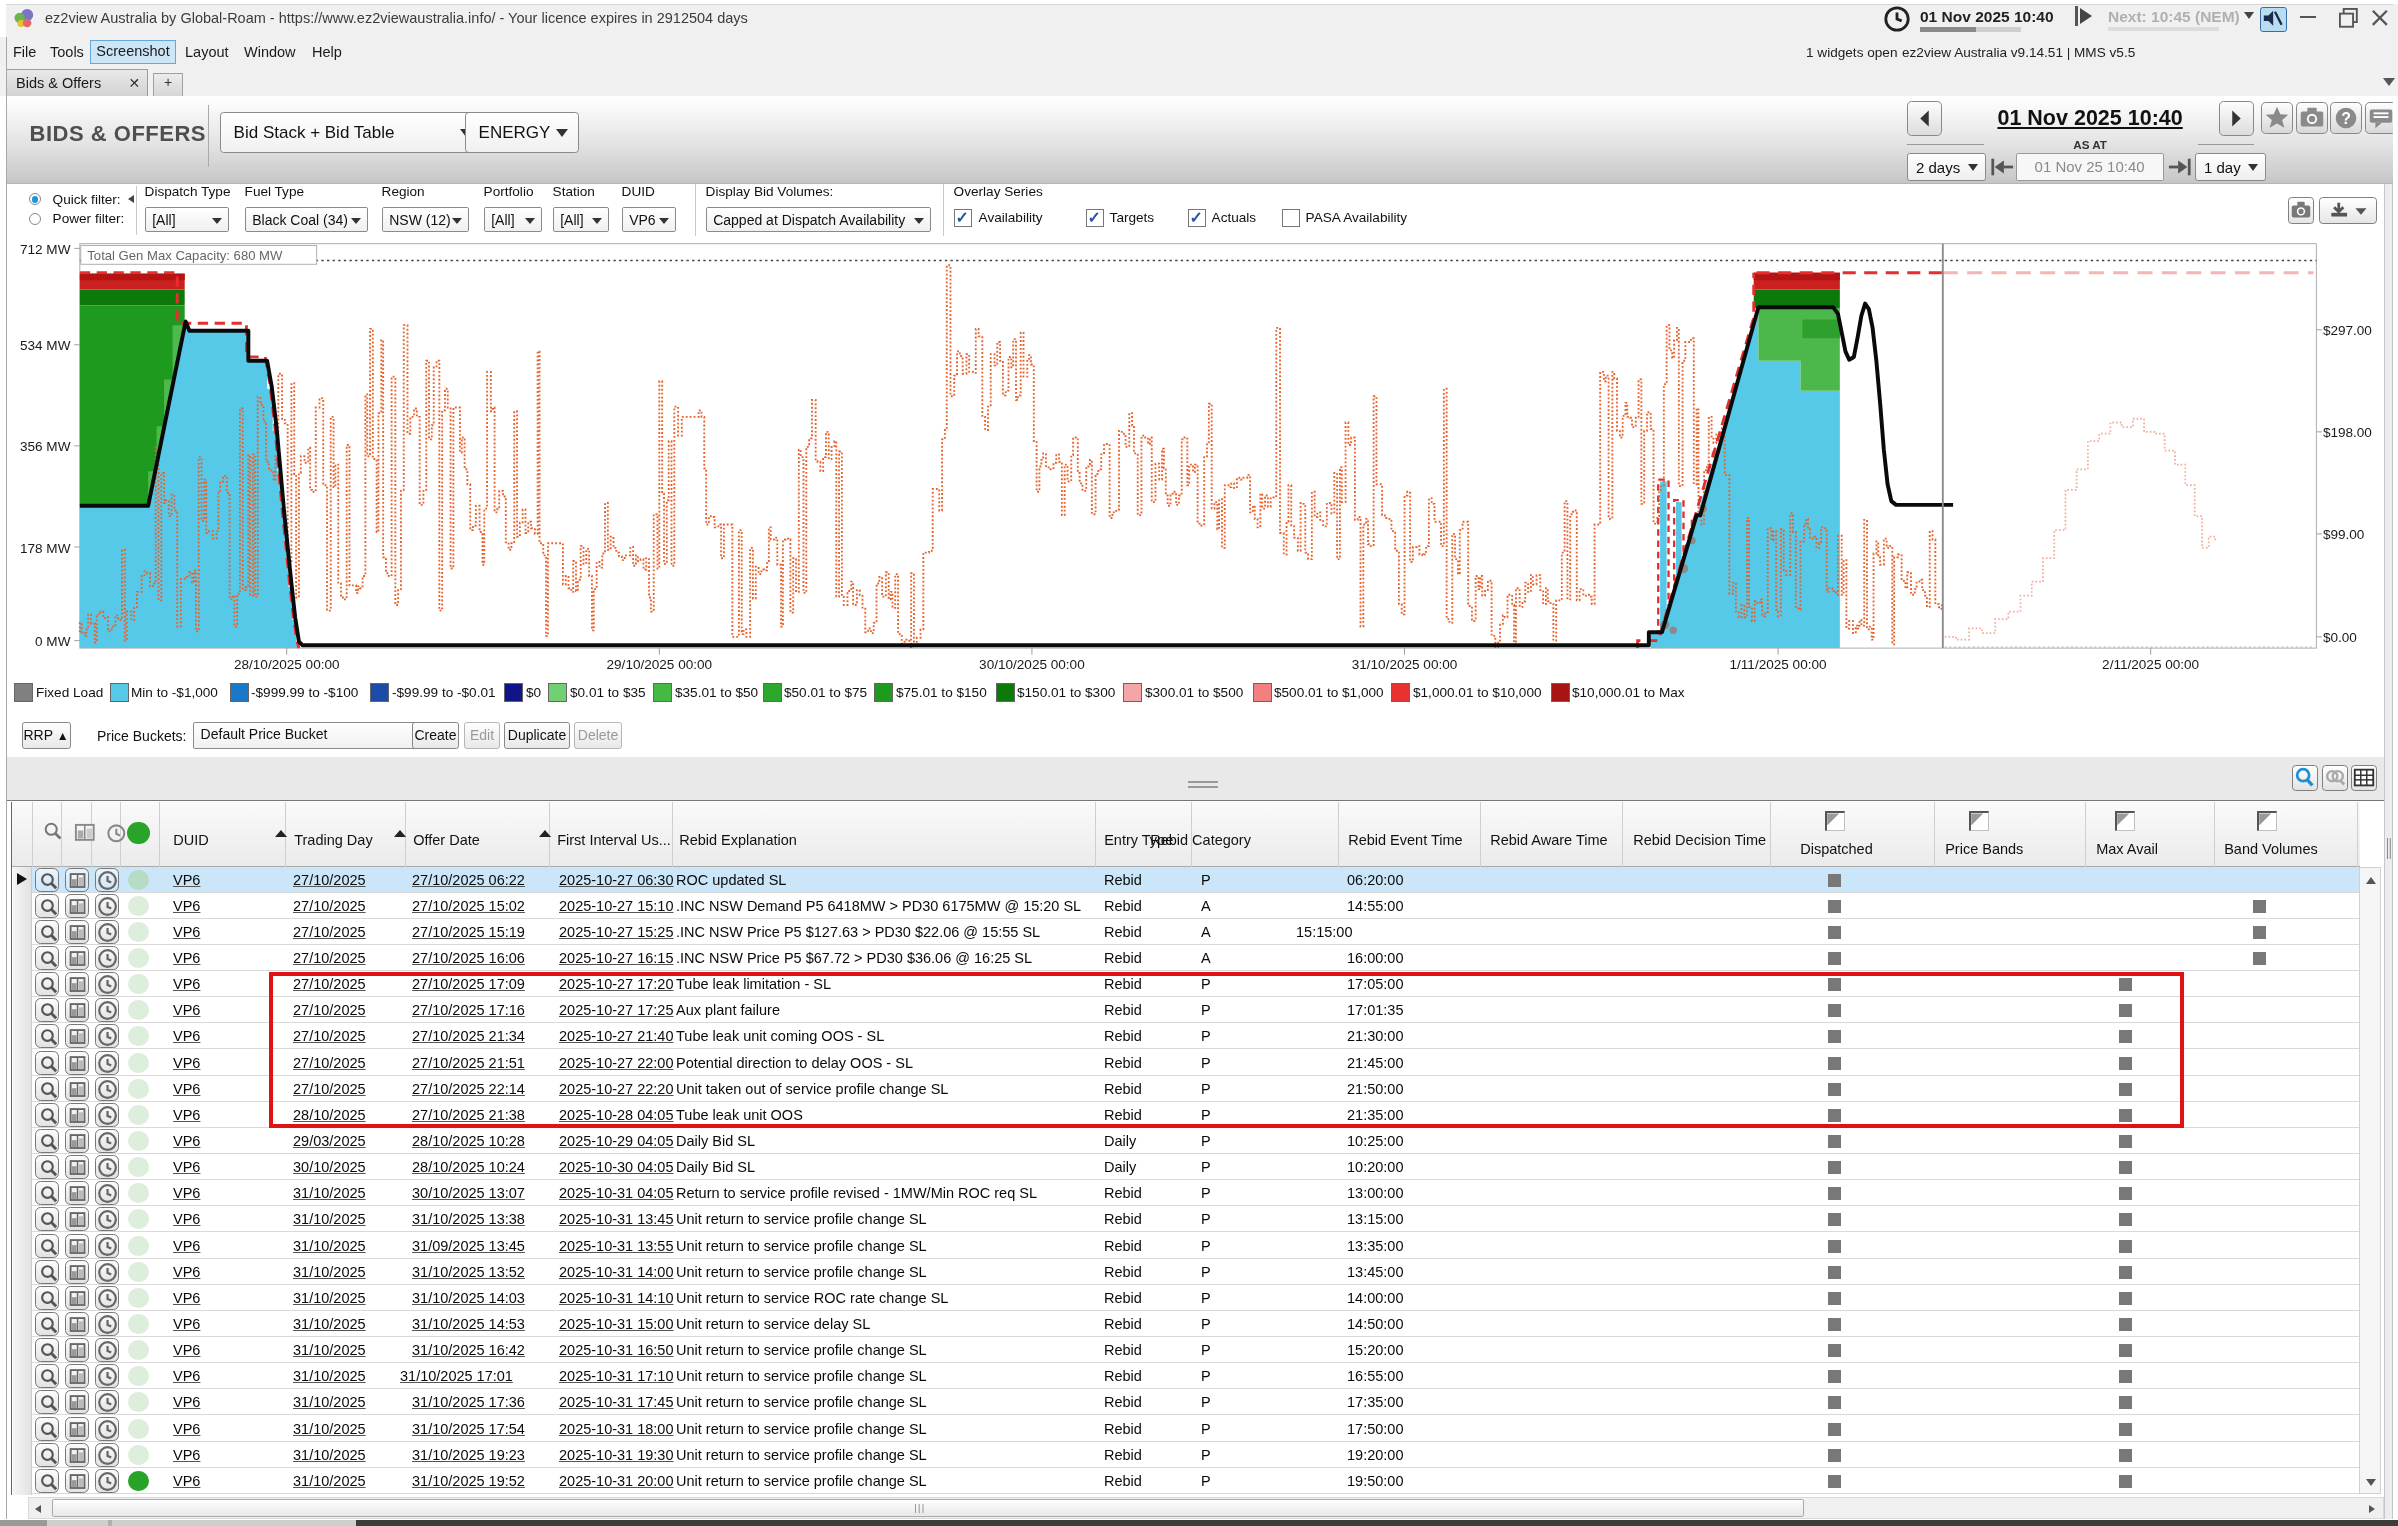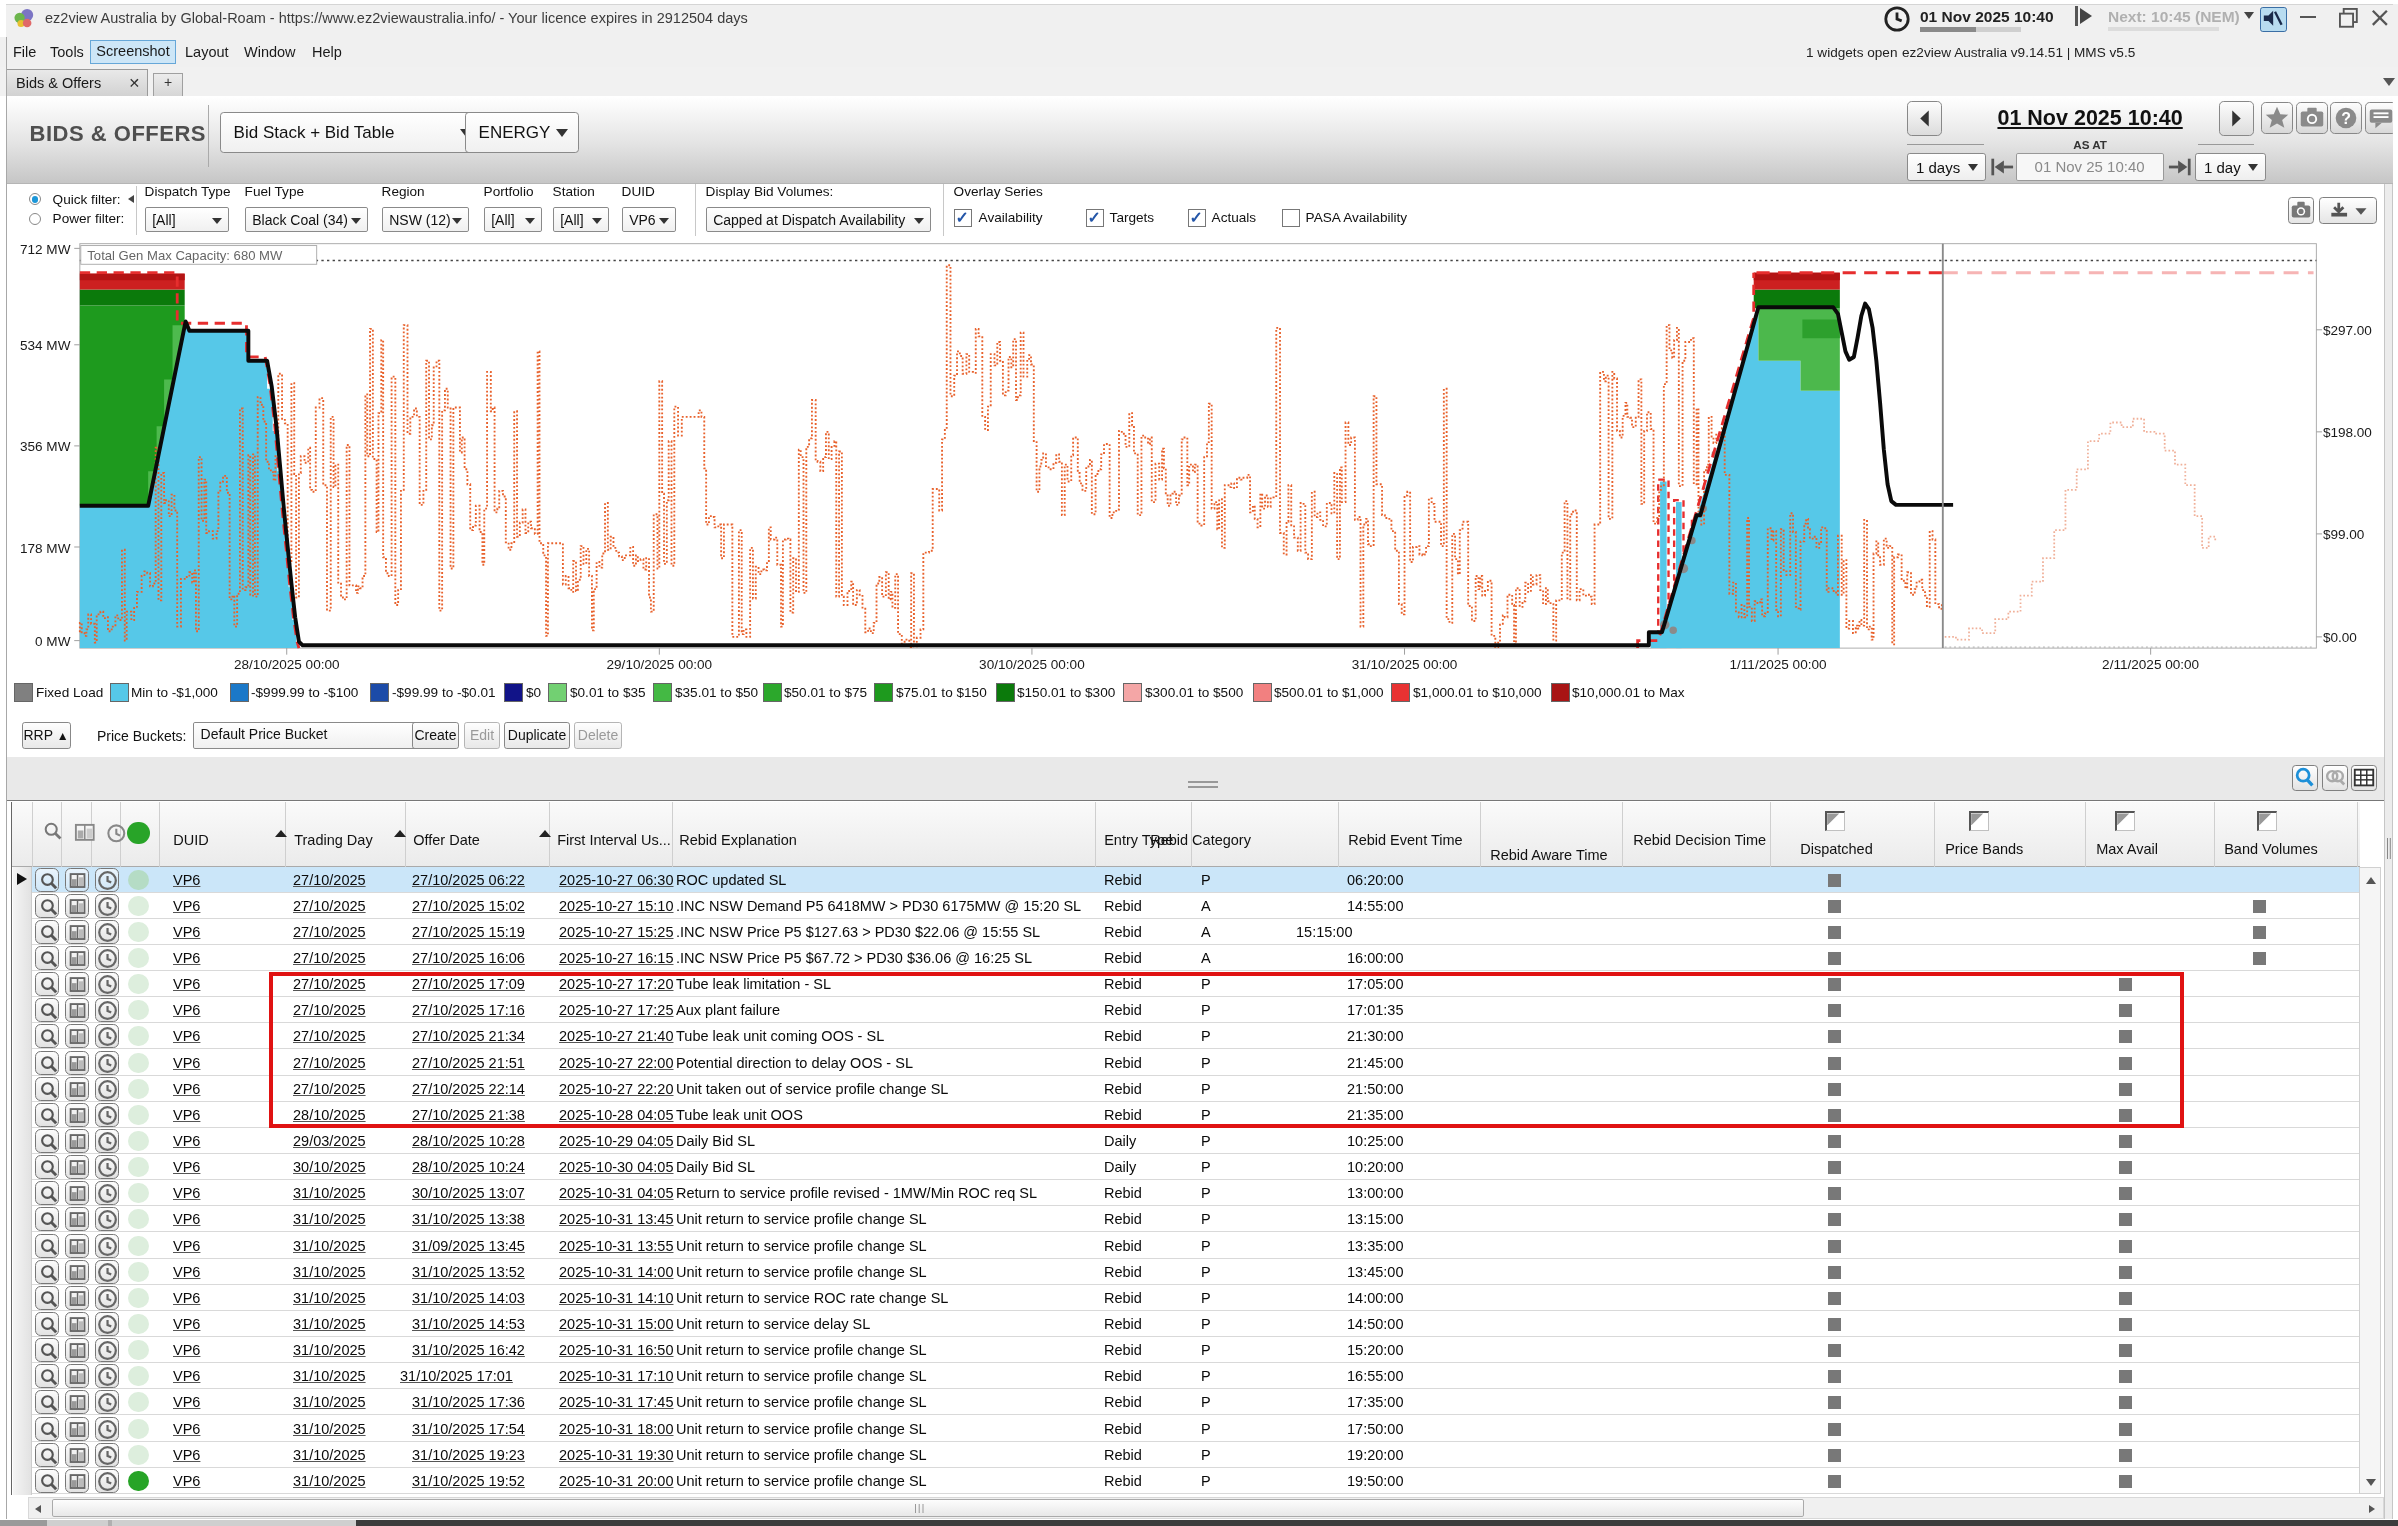--- a/index.html
+++ b/index.html
@@ -179,21 +179,21 @@
   <div class="ibtn" style="left:2359px"><svg width="30" height="30" viewBox="0 0 32 32">
         <rect x="4" y="7" width="24" height="14" rx="2" fill="#8a8a8a"></rect>
         <polygon points="10,21 10,27 17,21" fill="#8a8a8a"></polygon>
         <line x1="8" y1="11" x2="24" y2="11" stroke="#fff" stroke-width="2"></line>
         <line x1="8" y1="15" x2="24" y2="15" stroke="#fff" stroke-width="2"></line>
       </svg></div>
   <div id="asat">AS AT</div>
   <div class="asln" style="left:1901px;width:77px"></div>
   <div class="asln" style="left:2192px;width:56px"></div>
   <div class="sdrop" style="left:1901px;width:79px">
-      <div class="t">1 days</div>
+      <div class="t">2 days</div>
       <div class="c"></div>
     </div>
   <svg class="abs" style="left:1983px;top:58px" width="26" height="24" viewBox="0 0 28 26">
       <line x1="4" y1="4" x2="4" y2="22" stroke="#555" stroke-width="3"></line>
       <polygon points="6,13 16,6 16,20" fill="#555"></polygon>
       <line x1="16" y1="13" x2="26" y2="13" stroke="#555" stroke-width="3"></line>
     </svg>
   <div id="asatbox">01 Nov 25 10:40</div>
   <svg class="abs" style="left:2161px;top:58px" width="26" height="24" viewBox="0 0 28 26">
       <line x1="2" y1="13" x2="12" y2="13" stroke="#555" stroke-width="3"></line>
@@ -442,21 +442,21 @@
       <div class="sorta" style="left:263px"></div>
     <div class="hlab" style="left:282px;top:30px">Trading Day</div>
       <div class="sorta" style="left:382px"></div>
     <div class="hlab" style="left:401px;top:30px">Offer Date</div>
       <div class="sorta" style="left:527px"></div>
     <div class="hlab" style="left:545px;top:30px">First Interval Us...</div>
     <div class="hlab" style="left:667px;top:30px">Rebid Explanation</div>
     <div class="hlab" style="left:1092px;top:30px">Entry Type</div>
     <div class="hlab" style="left:1138px;top:30px">Rebid Category</div>
     <div class="hlab" style="left:1336px;top:30px">Rebid Event Time</div>
-    <div class="hlab" style="left:1478px;top:45px">Rebid Aware Time</div>
+    <div class="hlab" style="left:1478px;top:30px">Rebid Aware Time</div>
     <div class="hlab" style="left:1621px;top:30px">Rebid Decision Time</div>
     <div class="fico" style="left:1813px"></div>
       <div class="hlab" style="left:1788px;top:39px">Dispatched</div>
     <div class="fico" style="left:1957px"></div>
       <div class="hlab" style="left:1933px;top:39px">Price Bands</div>
     <div class="fico" style="left:2103px"></div>
       <div class="hlab" style="left:2084px;top:39px">Max Avail</div>
     <div class="fico" style="left:2245px"></div>
       <div class="hlab" style="left:2212px;top:39px">Band Volumes</div>
   </div>

